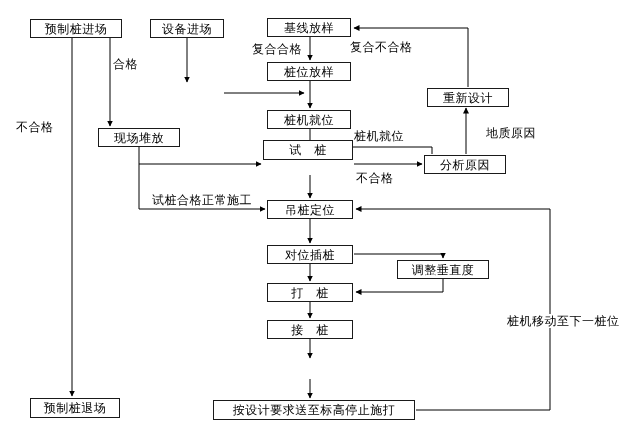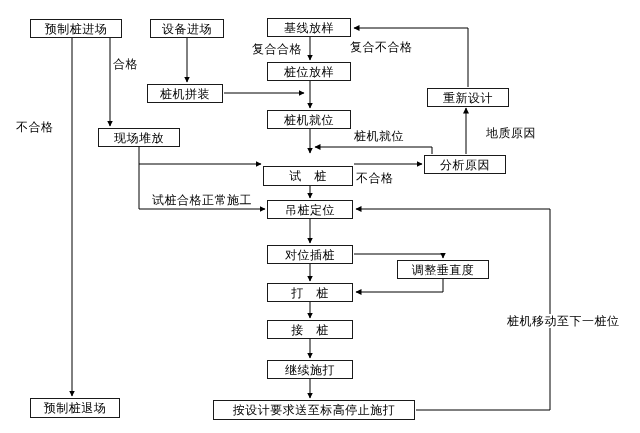--- a/index.html
+++ b/index.html
@@ -90,43 +90,41 @@
   </svg>
 
   <div class="node" style="left:30px;top:19px;width:92px;height:19px">预制桩进场</div>
 
   <div class="node" style="left:150px;top:19px;width:74px;height:19px">设备进场</div>
 
   <div class="node" style="left:267px;top:18px;width:84px;height:19px">基线放样</div>
 
   <div class="node" style="left:267px;top:62px;width:84px;height:19px">桩位放样</div>
 
-  <div class="node" style="left:147px;top:84px;width:76px;height:19px">桩机拼装</div>
 
   <div class="node" style="left:267px;top:110px;width:84px;height:19px">桩机就位</div>
 
   <div class="node" style="left:427px;top:88px;width:82px;height:19px">重新设计</div>
 
   <div class="node" style="left:98px;top:128px;width:82px;height:19px">现场堆放</div>
 
-  <div class="node" style="left:263px;top:166px;width:90px;height:20px">试　桩</div>
+  <div class="node" style="left:263px;top:140px;width:90px;height:20px">试　桩</div>
 
   <div class="node" style="left:424px;top:155px;width:82px;height:19px">分析原因</div>
 
   <div class="node" style="left:267px;top:200px;width:86px;height:19px">吊桩定位</div>
 
   <div class="node" style="left:267px;top:245px;width:86px;height:19px">对位插桩</div>
 
   <div class="node" style="left:397px;top:260px;width:92px;height:19px">调整垂直度</div>
 
   <div class="node" style="left:267px;top:283px;width:86px;height:19px">打　桩</div>
 
   <div class="node" style="left:267px;top:320px;width:86px;height:19px">接　桩</div>
 
-  <div class="node" style="left:267px;top:360px;width:86px;height:19px">继续施打</div>
 
   <div class="node" style="left:213px;top:400px;width:202px;height:20px">按设计要求送至标高停止施打</div>
 
   <div class="node" style="left:30px;top:398px;width:90px;height:20px">预制桩退场</div>
 
   <div class="flabel" style="left:113px;top:57px">合格</div>
 
   <div class="flabel" style="left:16px;top:120px">不合格</div>
 
   <div class="flabel" style="left:252px;top:42px">复合合格</div>

